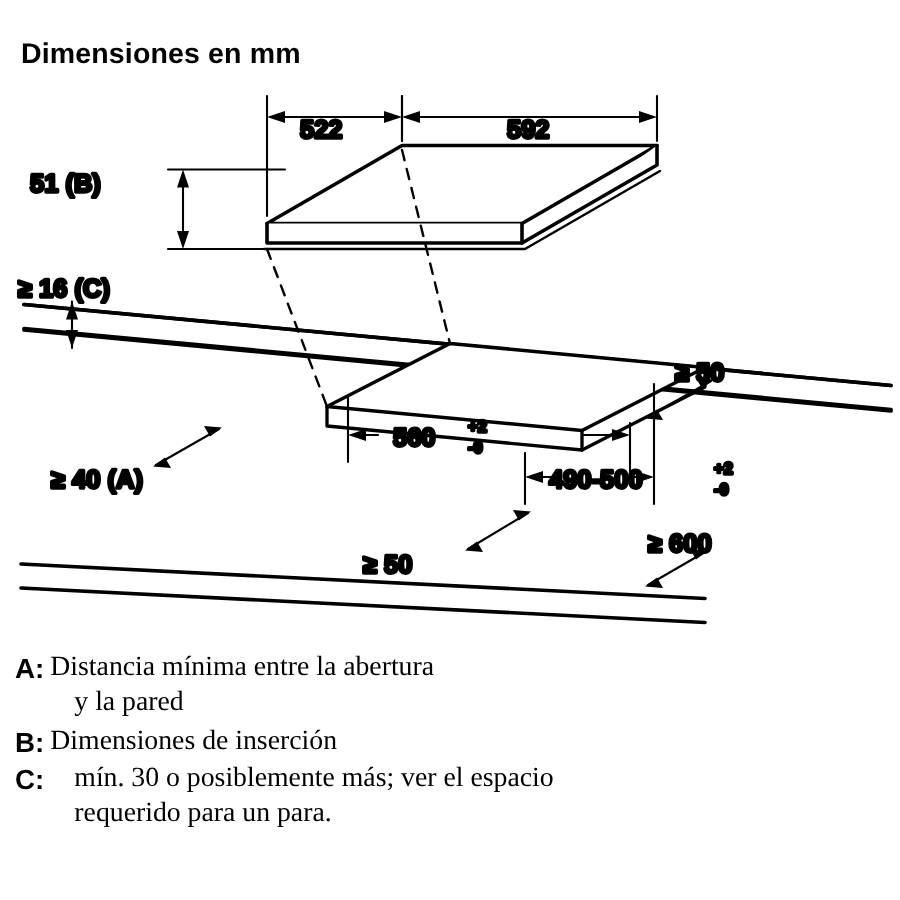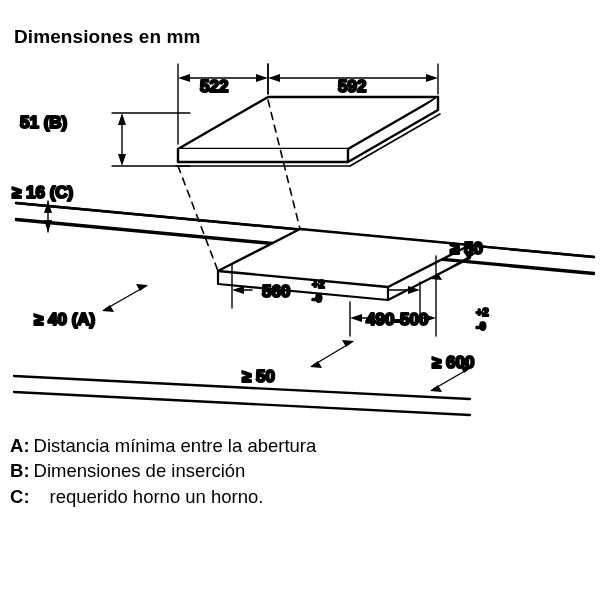--- a/index.html
+++ b/index.html
@@ -63,20 +63,21 @@
   }
   .legend-key {
     font-weight: 700;
     flex: 0 0 auto;
     padding-right: 0px;
     white-space: nowrap;
   }
   .legend-text {
     flex: 1 1 auto;
     padding-left: 4px;
+    font-family: Liberation Serif, serif;
   }
   .legend-text .cont {
     display: block;
     padding-left: 16px;
   }
 </style>
 </head>
 <body>
 
 <div id="stage">
@@ -217,32 +218,34 @@
 
     </g>
   </svg>
 
   <div class="legend">
 
     <div class="legend-row">
       <div class="legend-key"><span>A</span><span>:</span></div>
       <div class="legend-text">
         <span>Distancia mínima entre la abertura</span>
+        <span class="cont">y la pared</span>
       </div>
     </div>
 
     <div class="legend-row">
       <div class="legend-key"><span>B</span><span>:</span></div>
       <div class="legend-text">
         <span>Dimensiones de inserción</span>
       </div>
     </div>
 
     <div class="legend-row">
       <div class="legend-key"><span>C</span><span>:</span></div>
       <div class="legend-text">
-        <span class="cont">requerido horno un horno.</span>
+        <span class="cont">mín. 30 o posiblemente más; ver el espacio</span>
+        <span class="cont">requerido para un para.</span>
       </div>
     </div>
 
   </div>
 
 </div>
 
 </body></html>

